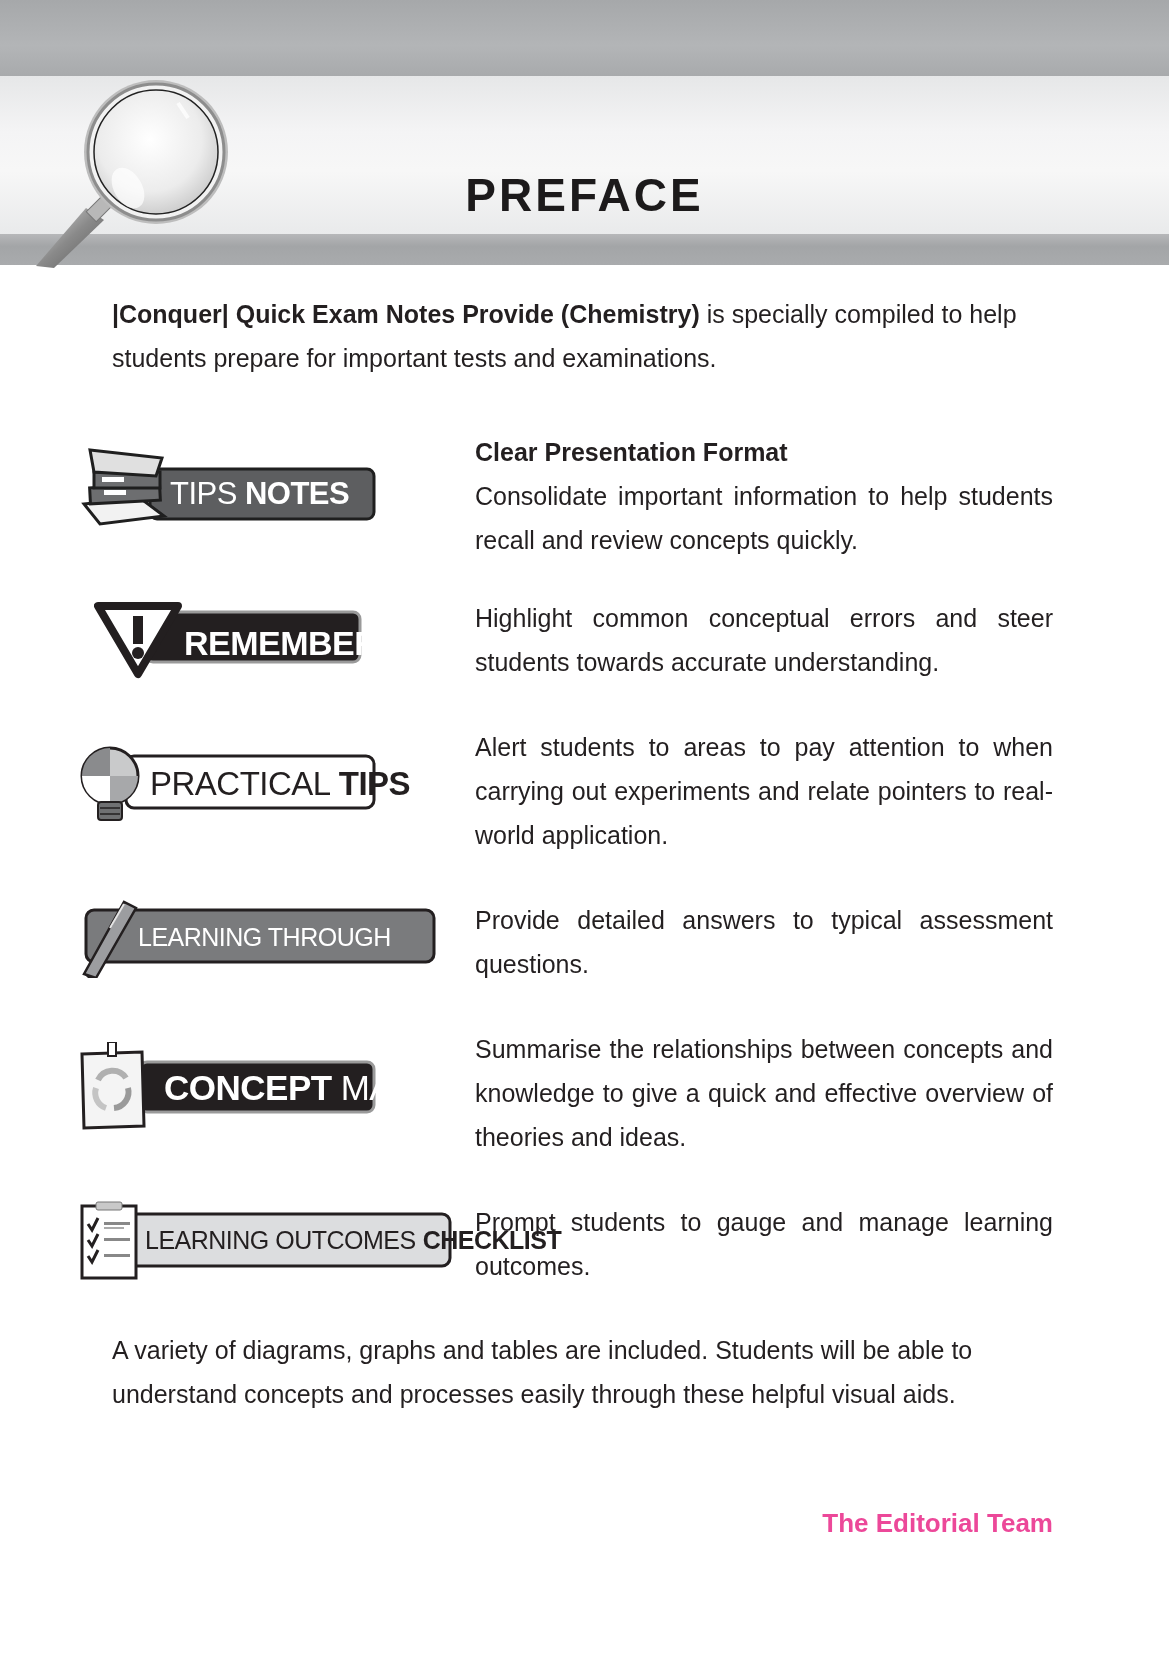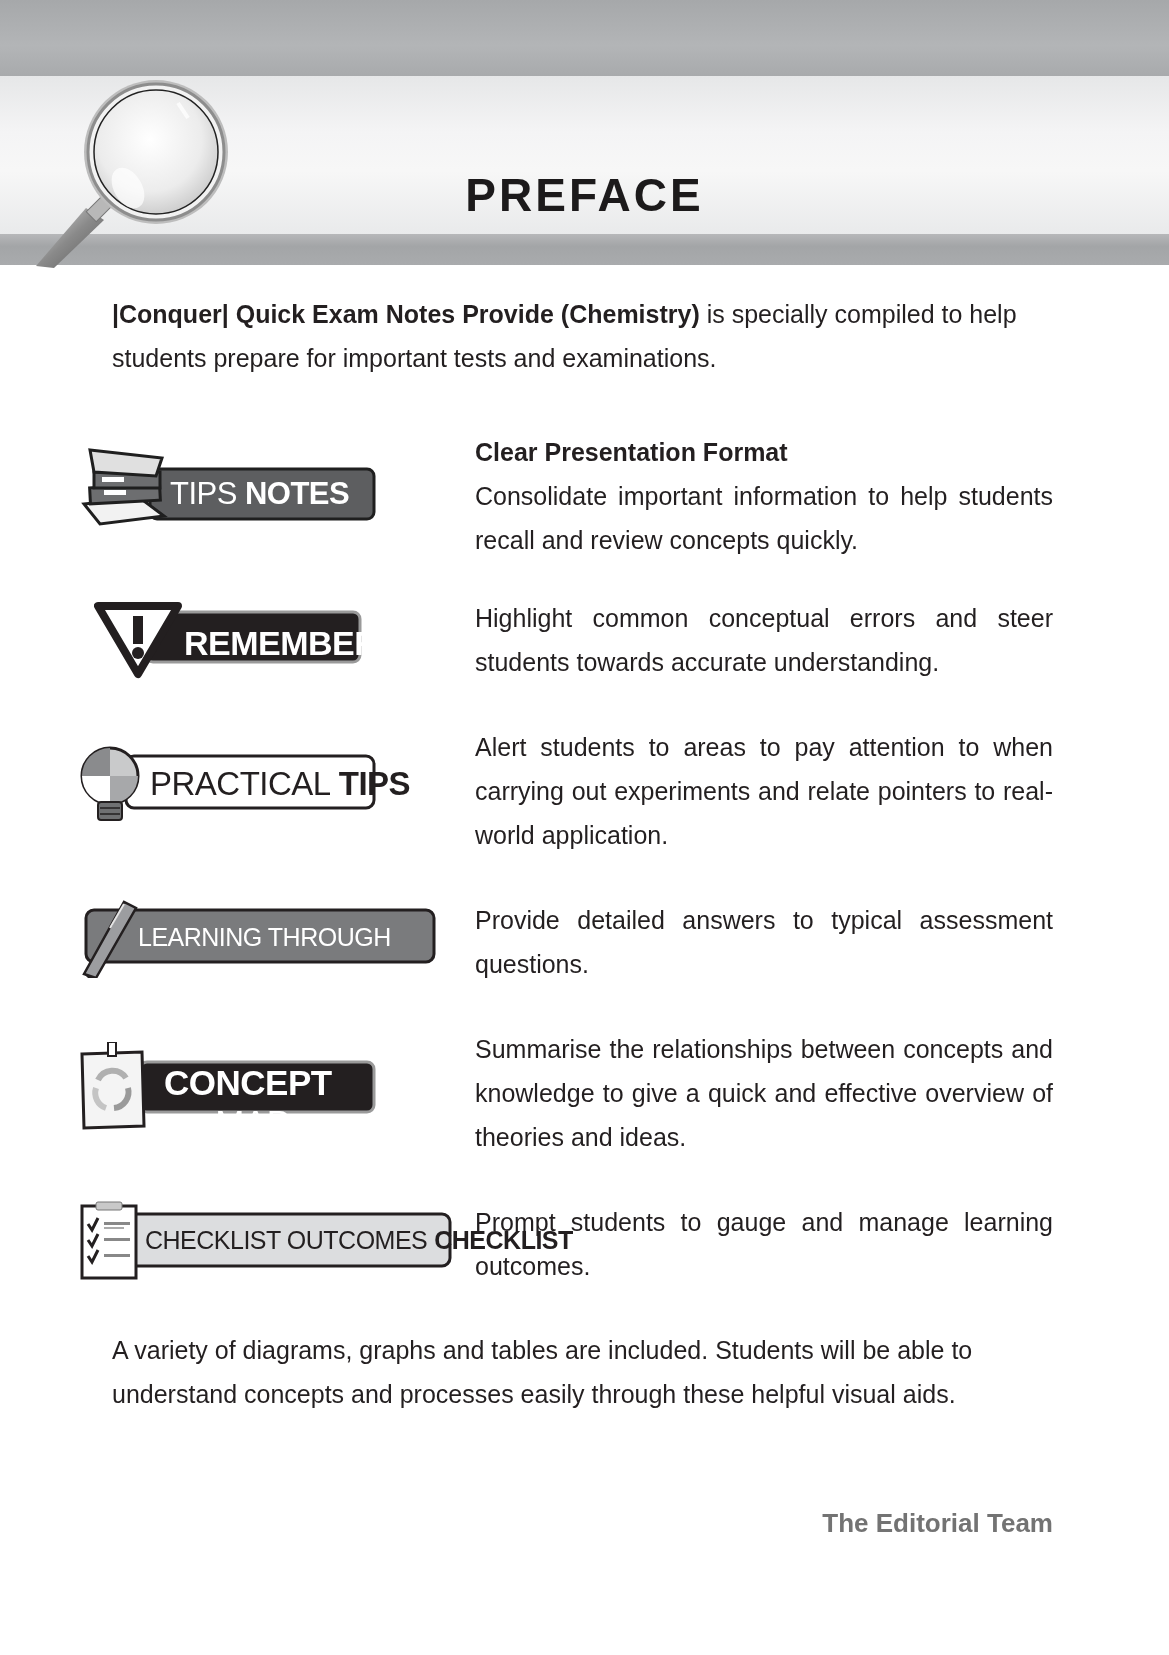--- a/index.html
+++ b/index.html
@@ -37,21 +37,21 @@
       position: absolute; left: 475px; width: 578px;
       font-size: 25px; line-height: 44px; color: #231f20; text-align: justify;
     }
     .desc .heading { font-weight: bold; display: block; }
     .outro {
       position: absolute; left: 112px; top: 1328px; width: 945px;
       font-size: 25px; line-height: 44px; color: #231f20;
     }
     .signature {
       position: absolute; right: 116px; top: 1508px;
-      font-size: 26px; font-weight: bold; color: #737373;
+      font-size: 26px; font-weight: bold; color: #ec4899;
     }
     
     .badge-label {
       position: absolute; display: flex; align-items: center; box-sizing: border-box;
       border-radius: 8px; font-family: "Liberation Sans", sans-serif; font-stretch: condensed;
       white-space: nowrap; letter-spacing: -0.5px;
     }
     .lbl-light { font-weight: normal; }
     .lbl-bold { font-weight: bold; margin-left: 8px; }
   </style>
@@ -164,21 +164,21 @@
 
 <div class="feature-row" style="top:1027px;">
   <svg class="badge" style="top:15px;" width="300" height="90" viewBox="0 0 300 90">
     <rect x="60" y="20" width="234" height="50" rx="7" fill="#231f20" stroke="#9a9a9a" stroke-width="3"></rect>
     <path d="M2 12 L62 10 L64 84 L4 86 Z" fill="#f4f4f4" stroke="#231f20" stroke-width="3"></path>
     <rect x="28" y="0" width="8" height="14" fill="#ffffff" stroke="#231f20" stroke-width="2"></rect>
     <path d="M18 38 A16 16 0 0 1 46 36" fill="none" stroke="#b0b0b0" stroke-width="6"></path>
     <path d="M48 46 A16 16 0 0 1 34 66" fill="none" stroke="#9a9a9a" stroke-width="6"></path>
     <path d="M26 66 A16 16 0 0 1 16 46" fill="none" stroke="#c4c4c4" stroke-width="6"></path>
   </svg>
-  <div class="badge-label" style="left:164px; top:36px; height:50px; color:#ffffff; font-size:35px;flex-direction:column;">
+  <div class="badge-label" style="left:164px; top:36px; height:50px; color:#ffffff; font-size:35px;">
     <span class="lbl-bold" style="margin-left:0;">CONCEPT</span>
     <span class="lbl-light" style="margin-left:9px;">MAP</span>
   </div>
   <div class="desc" style="top:0;">
     <span>Summarise the relationships between concepts and knowledge to give a quick and effective overview of theories and ideas.</span>
   </div>
 </div>
 
 <div class="feature-row" style="top:1200px;">
   <svg class="badge" style="top:0;" width="375" height="80" viewBox="0 0 375 80">
@@ -187,21 +187,21 @@
     <rect x="16" y="2" width="26" height="8" rx="2" fill="#c9c9c9" stroke="#777" stroke-width="1"></rect>
     <path d="M8 24 L12 30 L18 18" stroke="#231f20" stroke-width="3" fill="none"></path>
     <path d="M8 40 L12 46 L18 34" stroke="#231f20" stroke-width="3" fill="none"></path>
     <path d="M8 56 L12 62 L18 50" stroke="#231f20" stroke-width="3" fill="none"></path>
     <rect x="24" y="22" width="26" height="3" fill="#888"></rect>
     <rect x="24" y="27" width="20" height="2" fill="#aaa"></rect>
     <rect x="24" y="38" width="26" height="3" fill="#888"></rect>
     <rect x="24" y="54" width="26" height="3" fill="#888"></rect>
   </svg>
   <div class="badge-label" style="left:145px; top:14px; height:52px; color:#231f20; font-size:25px;">
-    <span class="lbl-light">CHECKLIST OUTCOMES</span>
+    <span class="lbl-light">LEARNING OUTCOMES</span>
     <span class="lbl-bold" style="margin-left:7px;">CHECKLIST</span>
   </div>
   <div class="desc" style="top:0;">
     <span>Prompt students to gauge and manage learning outcomes.</span>
   </div>
 </div>
 
 <div class="outro">A variety of diagrams, graphs and tables are included. Students will be able to understand concepts and processes easily through these helpful visual aids.</div>
 
 <div class="signature">The Editorial Team</div>

